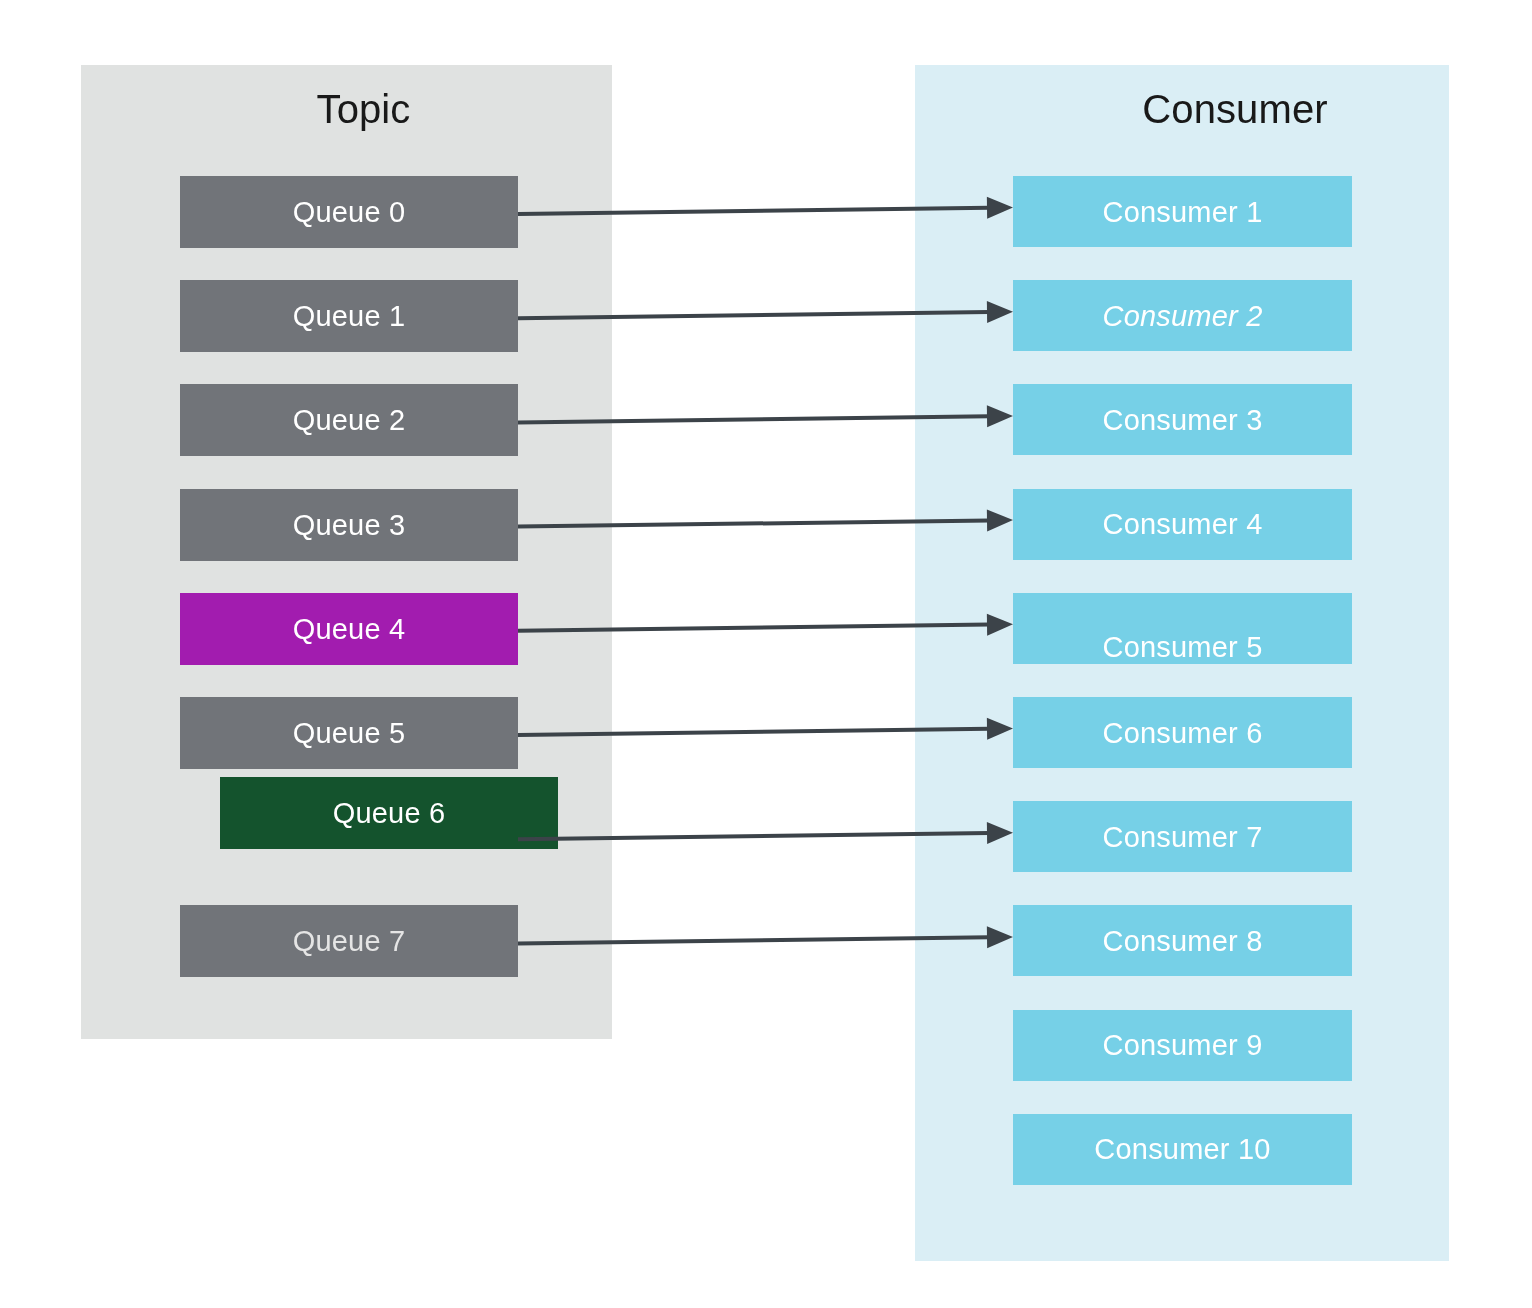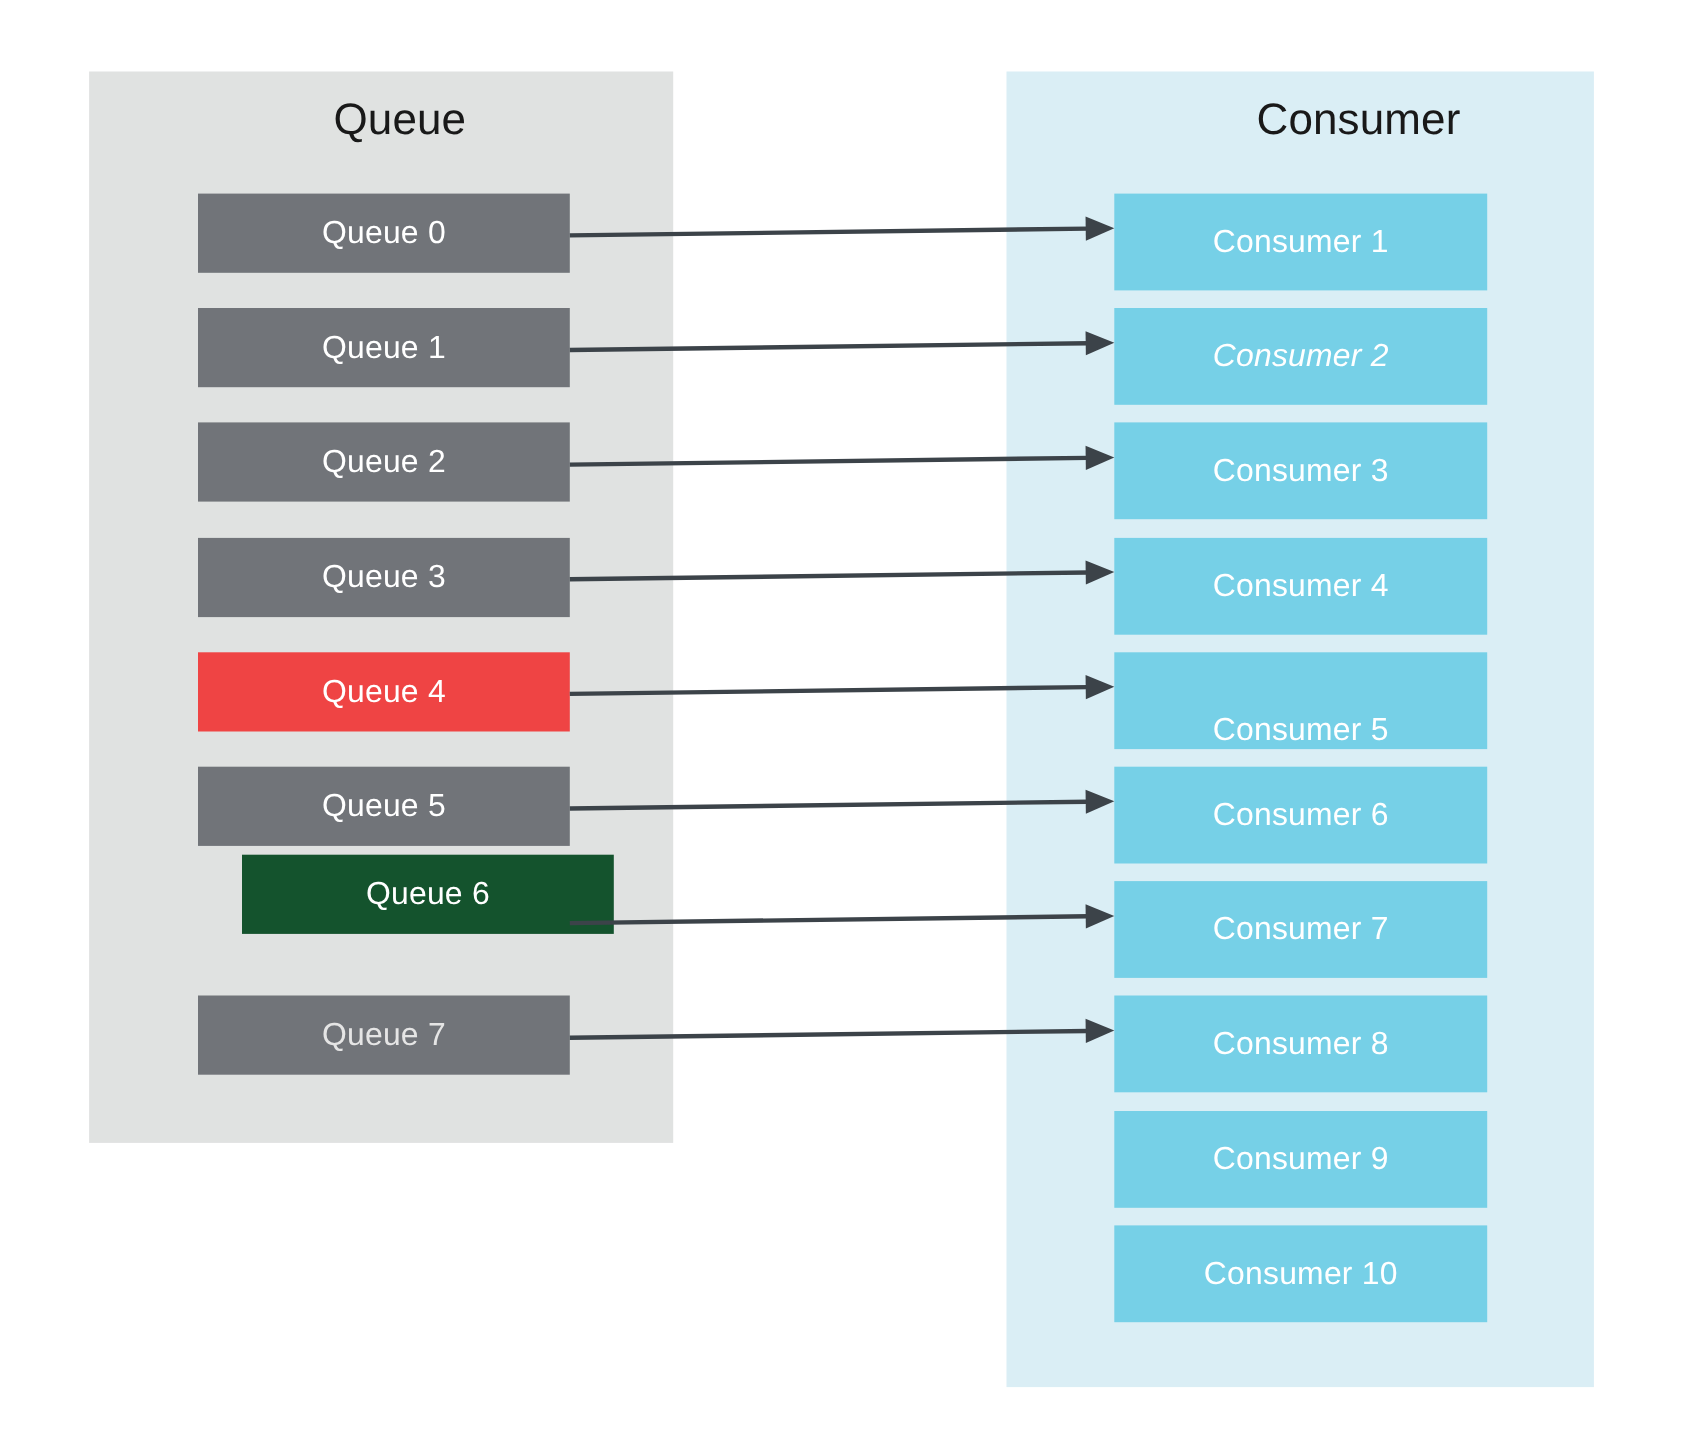--- a/index.html
+++ b/index.html
@@ -69,61 +69,61 @@
   }
   .queue-node {
     left: 180px;
     width: 338px;
     height: 72px;
     background: #717479;
   }
   .consumer-node {
     left: 1013px;
     width: 339px;
-    height: 88px;
+    height: 71px;
     background: #76d0e7;
   }
 
   
   #arrow-layer {
     position: absolute;
     left: 0;
     top: 0;
     width: 1532px;
     height: 1308px;
     pointer-events: none;
   }
 </style>
 </head>
 <body>
 
 <div id="canvas">
 
   <div class="panel" id="topic-panel">
-    <div class="panel-title">Queue</div>
+    <div class="panel-title">Topic</div>
   </div>
 
   <div class="panel" id="consumer-panel">
     <div class="panel-title">Consumer</div>
   </div>
 
   <div id="queue-nodes">
       <div class="node queue-node" style="top: 176px; background: rgb(113, 116, 121); color: rgb(255, 255, 255);">
         <span>Queue 0</span>
       </div>
       <div class="node queue-node" style="top: 280.2px; background: rgb(113, 116, 121); color: rgb(255, 255, 255);">
         <span>Queue 1</span>
       </div>
       <div class="node queue-node" style="top: 384.4px; background: rgb(113, 116, 121); color: rgb(255, 255, 255);">
         <span>Queue 2</span>
       </div>
       <div class="node queue-node" style="top: 488.6px; background: rgb(113, 116, 121); color: rgb(255, 255, 255);">
         <span>Queue 3</span>
       </div>
-      <div class="node queue-node" style="top: 592.8px; background: #ef4444; color: rgb(255, 255, 255);">
+      <div class="node queue-node" style="top: 592.8px; background: #a21caf; color: rgb(255, 255, 255);">
         <span>Queue 4</span>
       </div>
       <div class="node queue-node" style="top: 697px; background: rgb(113, 116, 121); color: rgb(255, 255, 255);">
         <span>Queue 5</span>
       </div>
       <div class="node queue-node" style="top: 777px; background: #14532d; color: rgb(255, 255, 255); margin-left: 40px;">
         <span>Queue 6</span>
       </div>
       <div class="node queue-node" style="top: 905.4px; background: rgb(113, 116, 121); color: #e5e5e5;">
         <span>Queue 7</span>

